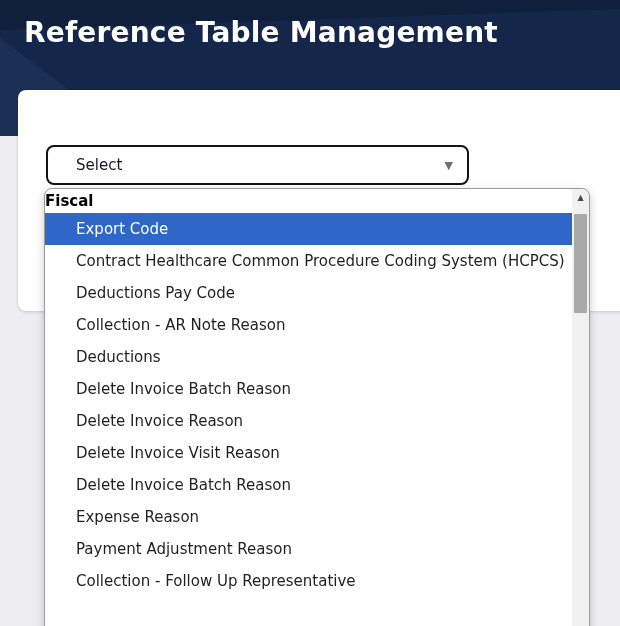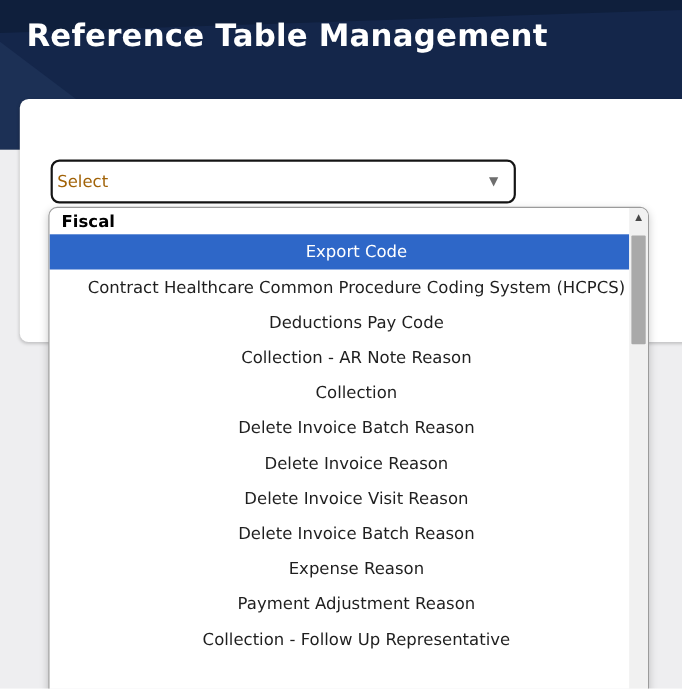--- a/index.html
+++ b/index.html
@@ -78,25 +78,25 @@
     top: 55px;
     width: 419px;
     height: 36px;
     background: #ffffff;
     border: 2px solid #141414;
     border-radius: 8px;
     box-sizing: content-box;
   }
   .select-value {
     position: absolute;
-    left: 4px;
+    left: 28px;
     top: 0;
     line-height: 36px;
     font-size: 15px;
-    color: #a16207;
+    color: #0f172a;
     white-space: nowrap;
     text-align: right;
   }
   .chevron-down-icon {
     position: absolute;
     right: 14px;
     top: 50%;
     transform: translateY(-50%);
     font-size: 11px;
     color: #6e6e6e;
@@ -119,37 +119,35 @@
   }
   .dropdown-content {
     position: absolute;
     left: 0; top: 0;
     right: 17px;
     bottom: 0;
   }
   .dropdown-group-label {
     height: 24px;
     line-height: 25px;
-    padding-left: 11px;
     font-size: 15px;
     font-weight: bold;
     color: #000000;
     white-space: nowrap;
     overflow: hidden;
   }
   .dropdown-option {
     height: 32px;
     line-height: 32px;
     padding-left: 31px;
     font-size: 15px;
     color: #1f1f1f;
     white-space: nowrap;
     overflow: hidden;
     cursor: default;
-    text-align: center;
   }
   .dropdown-option.selected {
     background: #2e67c8;
     color: #ffffff;
   }
 
   
   .dropdown-scrollbar {
     position: absolute;
     top: 0; right: 0; bottom: 0;
@@ -193,21 +191,21 @@
 </div>
 
 <div class="dropdown-listbox">
   <div class="dropdown-content">
     <div class="dropdown-group-label">Fiscal</div>
 
   <div class="dropdown-option selected" style="background: rgb(46, 103, 200);">Export Code</div>
       <div class="dropdown-option" style="">Contract Healthcare Common Procedure Coding System (HCPCS)</div>
       <div class="dropdown-option" style="">Deductions Pay Code</div>
       <div class="dropdown-option" style="">Collection - AR Note Reason</div>
-      <div class="dropdown-option" style="">Collection</div>
+      <div class="dropdown-option" style="">Deductions</div>
       <div class="dropdown-option" style="">Delete Invoice Batch Reason</div>
       <div class="dropdown-option" style="">Delete Invoice Reason</div>
       <div class="dropdown-option" style="">Delete Invoice Visit Reason</div>
       <div class="dropdown-option" style="">Delete Invoice Batch Reason</div>
       <div class="dropdown-option" style="">Expense Reason</div>
       <div class="dropdown-option" style="">Payment Adjustment Reason</div>
       <div class="dropdown-option" style="">Collection - Follow Up Representative</div>
     </div>
   <div class="dropdown-scrollbar">
     <div class="scroll-up-button">

